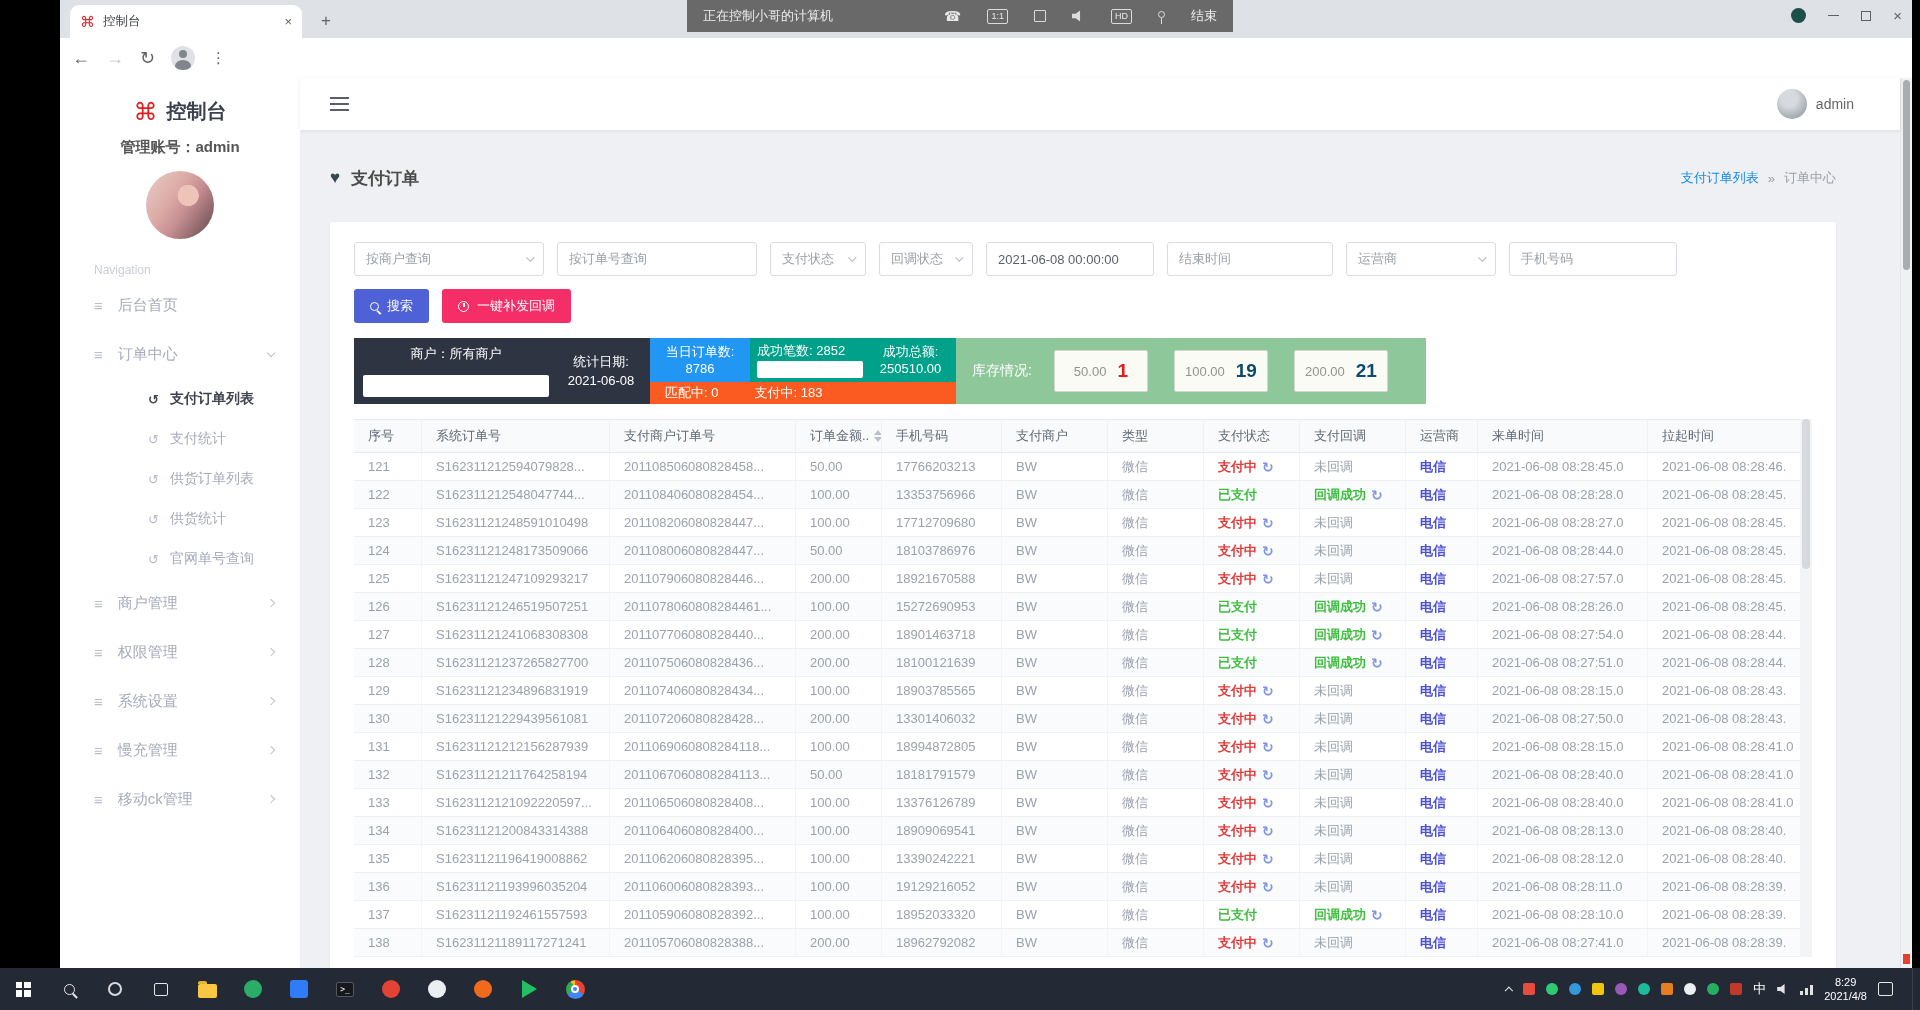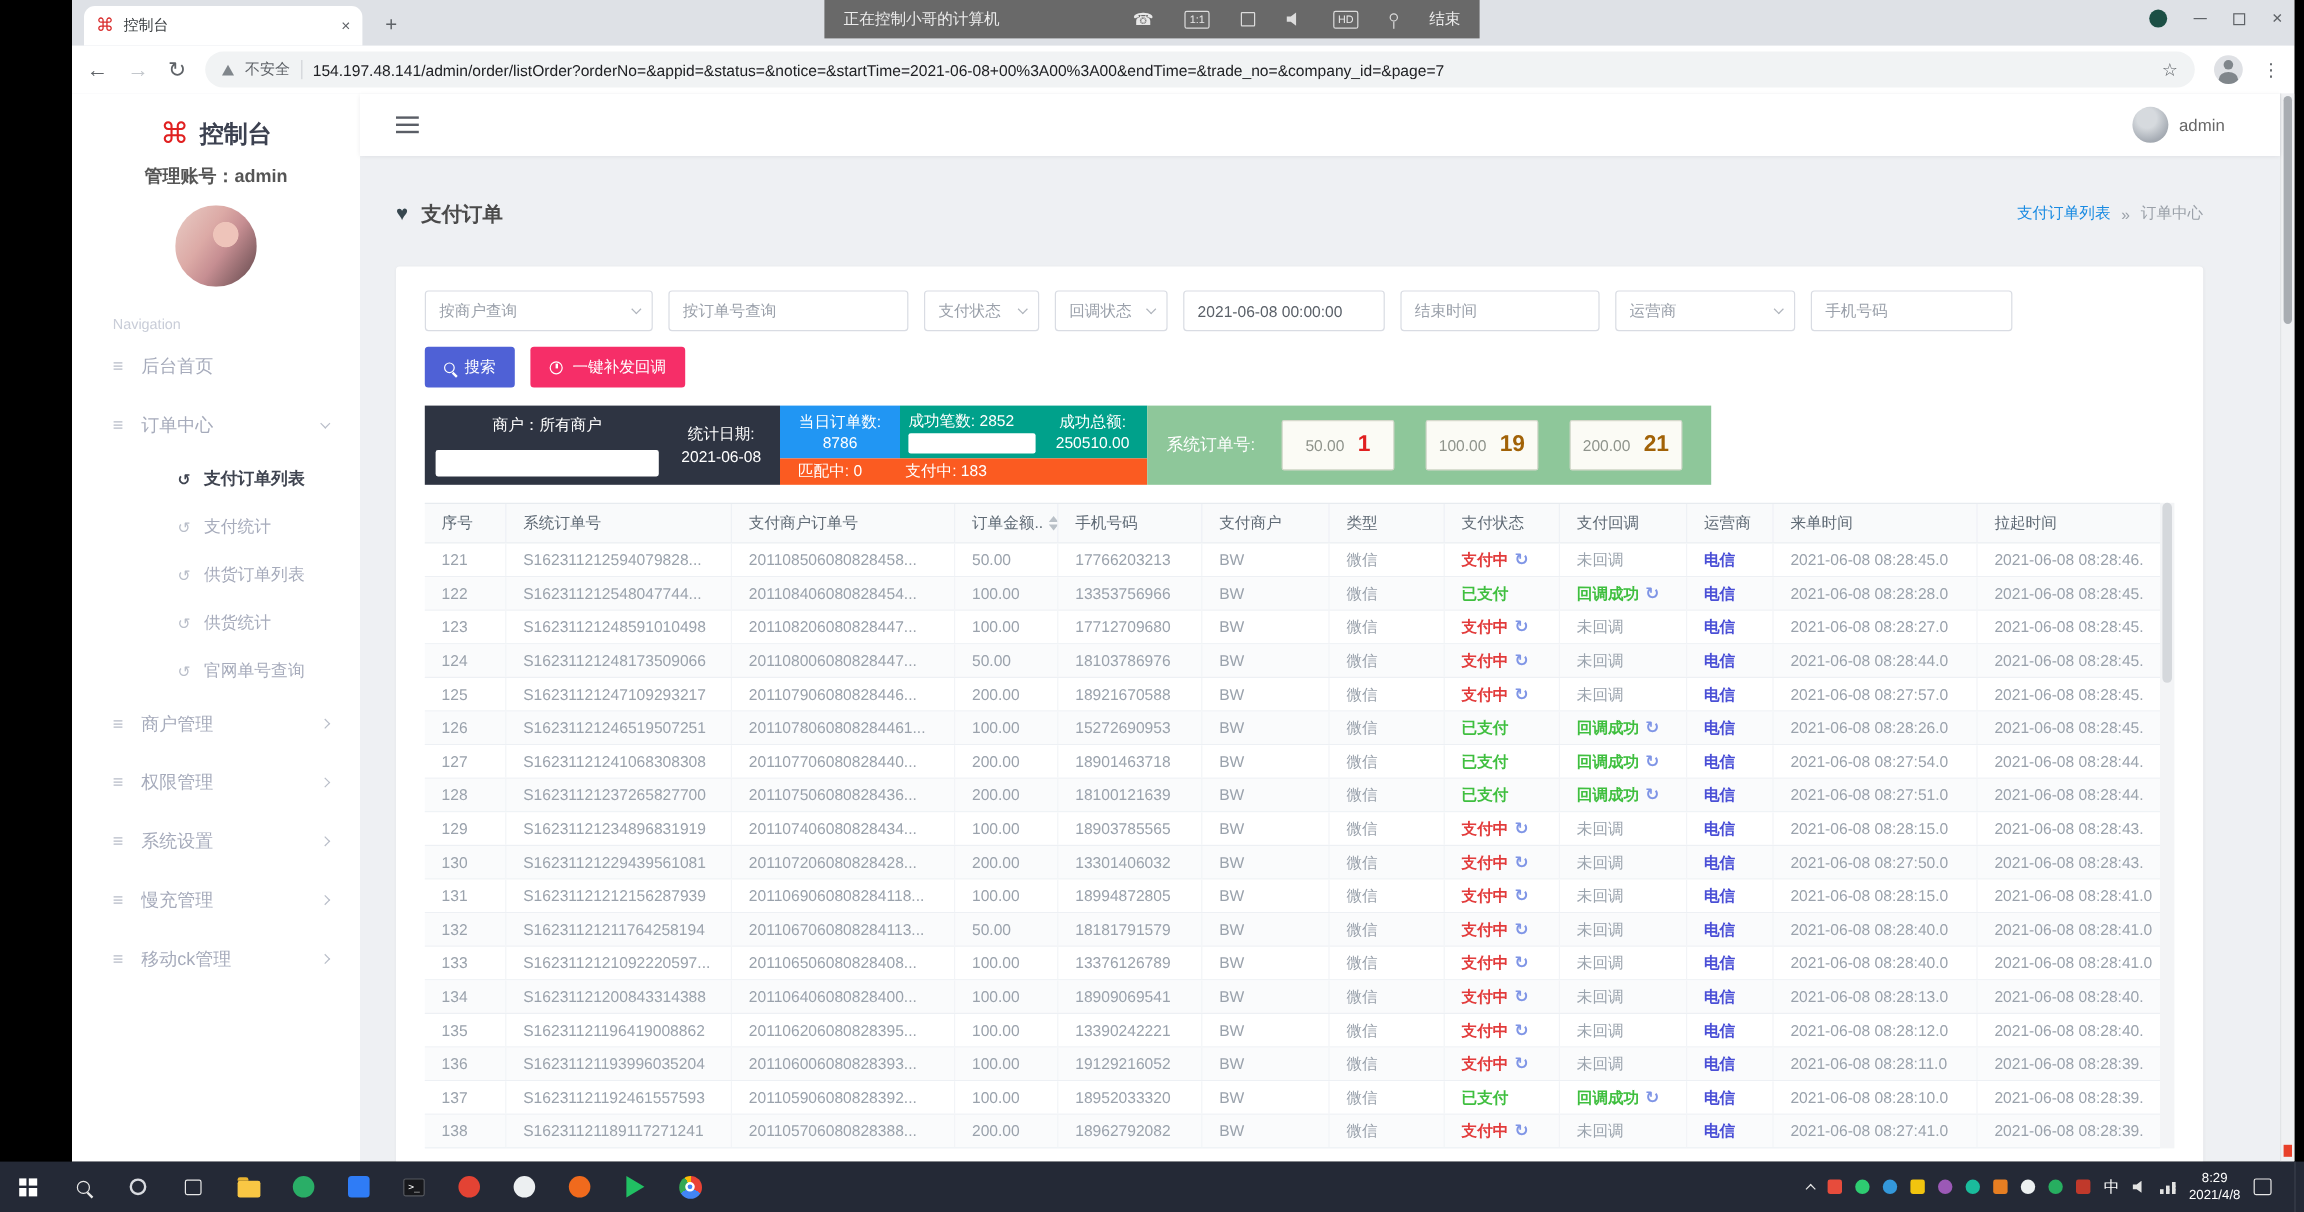--- a/index.html
+++ b/index.html
@@ -112,21 +112,21 @@
 .st-teal{flex:1;background:var(--stat_teal);display:flex;gap:9px;padding:4px 7px}
 .st-t-col1{width:106px;display:flex;flex-direction:column;justify-content:space-between}
 .teal-box{height:17px;background:#fff;border-radius:2px}
 .st-t-col2{flex:1;display:flex;flex-direction:column;justify-content:center;text-align:center;line-height:17px}
 .st-orange{height:22px;background:var(--stat_orange);display:flex;align-items:center;gap:36px;padding-left:15px;font-size:13px}
 .st-green{flex:1;background:var(--stat_green);display:flex;align-items:center;gap:22px;padding:0 16px}
 .stock-label{font-size:14px;flex:none}
 .stock-boxes{display:flex;gap:26px}
 .stock-box{width:94px;height:42px;background:#fbfbf5;border:1px solid #d5d9cc;border-radius:2px;display:flex;align-items:center;justify-content:center;gap:11px}
 .stock-price{font-size:13px;color:#8f948c}
-.stock-count{font-size:19px;font-weight:bold;color:#a16207}
+.stock-count{font-size:19px;font-weight:bold;color:#0c4a6e}
 .stock-count.red{color:#e02020}
 
 .table-wrap{display:flex;margin-top:15px}
 .table{flex:1;min-width:0}
 .thead{display:flex;height:34px;background:#f9fafb;border-top:1px solid #e7ebef;border-bottom:1px solid #e7ebef}
 .th{font-size:13px;color:#5f6a75;display:flex;align-items:center;gap:5px;padding-left:14px;border-right:1px solid #eef1f5;overflow:hidden;white-space:nowrap}
 .tr{display:flex;height:28px;border-bottom:1px solid #edf0f4;background:#fff}
 .tr.alt{background:#fafbfc}
 .td{font-size:13px;color:#9aa2ac;display:flex;align-items:center;padding-left:14px;border-right:1px solid #f2f4f7;overflow:hidden;white-space:nowrap}
 .c0{width:68px}.c1{width:188px}.c2{width:186px}.c3{width:86px}.c4{width:120px}.c5{width:106px}.c6{width:96px}.c7{width:96px}.c8{width:106px}.c9{width:72px}.c10{width:170px}.c11{width:152px;border-right:none}
@@ -193,27 +193,20 @@
         <span class="rec-dot"></span>
         <span class="wc-min"></span>
         <span class="wc-max"></span>
         <span class="wc-close">×</span>
       </div>
     </div>
     <div class="toolbar">
       <span class="nav-btn">←</span>
       <span class="nav-btn disabled">→</span>
       <span class="nav-btn">↻</span>
-      <div class="omnibox">
-        <span class="warn-tri"></span>
-        <span class="sec-text">不安全</span>
-        <span class="ob-divider"></span>
-        <span class="url-text">154.197.48.141/admin/order/listOrder?orderNo=&amp;appid=&amp;status=&amp;notice=&amp;startTime=2021-06-08+00%3A00%3A00&amp;endTime=&amp;trade_no=&amp;company_id=&amp;page=7</span>
-        <span class="star">☆</span>
-      </div>
       <span class="person"></span>
       <span class="kebab">⋮</span>
     </div>
 
     <div class="viewport">
 
       <div class="sidebar">
         <div class="brand">
           <span class="brand-logo">⌘</span>
           <span class="brand-name">控制台</span>
@@ -370,21 +363,21 @@
                       <span>250510.00</span>
                     </div>
                   </div>
                 </div>
                 <div class="st-orange">
                   <span>匹配中: 0</span>
                   <span>支付中: 183</span>
                 </div>
               </div>
               <div class="st-green">
-                <span class="stock-label">系统订单号:</span>
+                <span class="stock-label">库存情况:</span>
                 <div class="stock-boxes" id="stock-boxes">
                     <div class="stock-box">
                       <span class="stock-price">50.00</span>
                       <span class="stock-count red">1</span>
                     </div>
                     <div class="stock-box">
                       <span class="stock-price">100.00</span>
                       <span class="stock-count">19</span>
                     </div>
                     <div class="stock-box">

